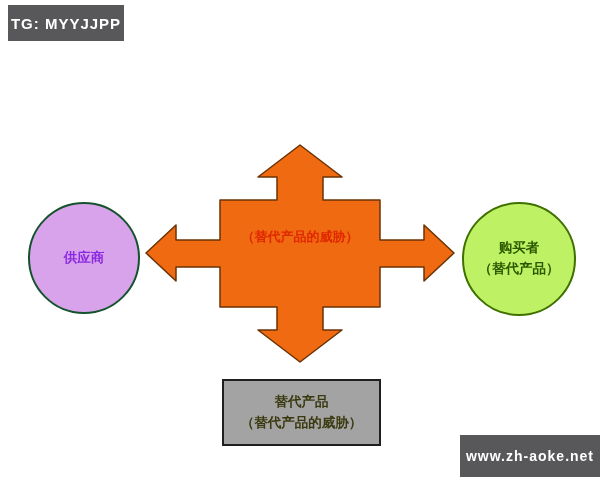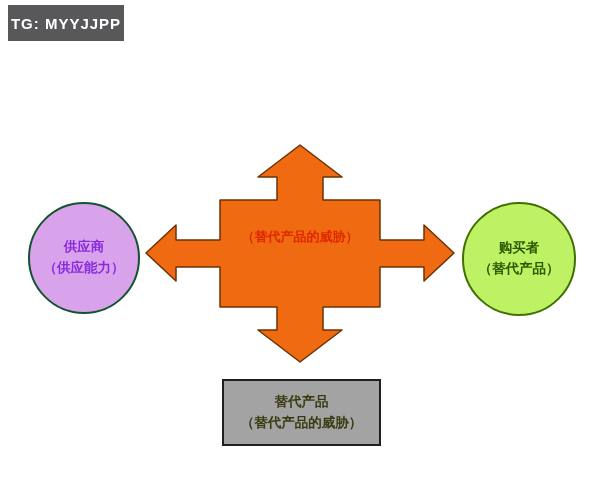--- a/index.html
+++ b/index.html
@@ -60,27 +60,29 @@
              L300,362 L258,330 L277,330 L277,307 L220,307 L220,267 L176,267 L176,281
              L146,253 L176,225 L176,240 L220,240 L220,200 L277,200 L277,177 L258,177 Z" fill="#ef6a10"></path>
   </svg>
 
   <div class="center-label">
     <span class="center-line2">（替代产品的威胁）</span>
   </div>
 
   <div class="node circle-left">
     <span>供应商</span>
-    <span>（供应能力）</span>
   </div>
 
   <div class="node circle-right">
     <span>购买者</span>
     <span>（替代产品）</span>
   </div>
 
   <div class="node box-bottom">
     <span>替代产品</span>
     <span>（替代产品的威胁）</span>
   </div>
 
+  <div class="corner-tag tag-br">
+    <span>www.zh-aoke.net</span>
+  </div>
 
 </div>
 
 </body></html>

